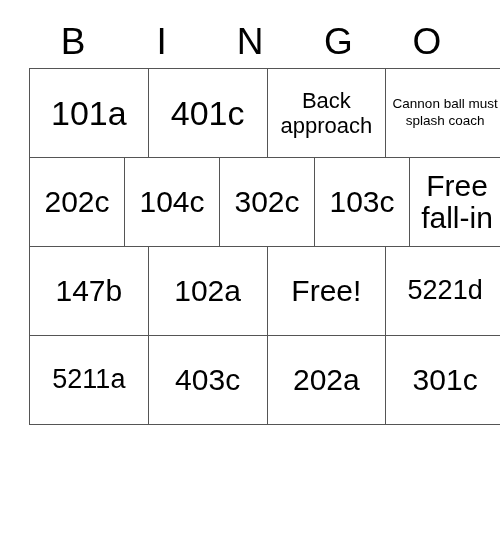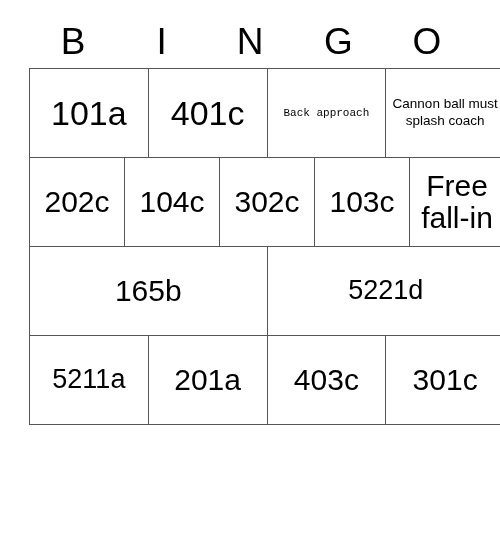--- a/index.html
+++ b/index.html
@@ -62,21 +62,21 @@
   }
   .cell-text {
     display: block;
     width: 100%;
     line-height: 1.08;
     word-wrap: break-word;
   }
   .sz-xl  { font-size: 34px; }
   .sz-lg  { font-size: 30px; text-align: center; }
   .sz-md  { font-size: 27px; }
-  .sz-sm  { font-size: 11px; line-height: 1.15; font-family: Liberation Mono, monospace; }
+  .sz-sm  { font-size: 22px; line-height: 1.15; }
   .sz-xs  { font-size: 13.5px; line-height: 1.25; }
 </style>
 </head>
 <body>
 
 <div id="card">
 
   <div id="header-row">
     <div class="header-letter">B</div>
     <div class="header-letter">I</div>
@@ -115,37 +115,43 @@
       <div class="bingo-cell">
           <span class="cell-text sz-lg">103c</span>
         </div>
       <div class="bingo-cell">
           <span class="cell-text sz-lg">Free fall-in</span>
         </div>
     </div>
 
     <div class="bingo-row">
       <div class="bingo-cell">
-          <span class="cell-text sz-lg">165b</span>
+          <span class="cell-text sz-lg">147b</span>
+        </div>
+      <div class="bingo-cell">
+          <span class="cell-text sz-lg">102a</span>
+        </div>
+      <div class="bingo-cell">
+          <span class="cell-text sz-lg">Free!</span>
         </div>
       <div class="bingo-cell">
           <span class="cell-text sz-md">5221d</span>
         </div>
     </div>
 
 
     <div class="bingo-row">
       <div class="bingo-cell">
           <span class="cell-text sz-md">5211a</span>
         </div>
       <div class="bingo-cell">
-          <span class="cell-text sz-lg">201a</span>
+          <span class="cell-text sz-lg">403c</span>
         </div>
       <div class="bingo-cell">
-          <span class="cell-text sz-lg">403c</span>
+          <span class="cell-text sz-lg">202a</span>
         </div>
       <div class="bingo-cell">
           <span class="cell-text sz-lg">301c</span>
         </div>
     </div>
 
   </div>
 </div>
 
 </body></html>

